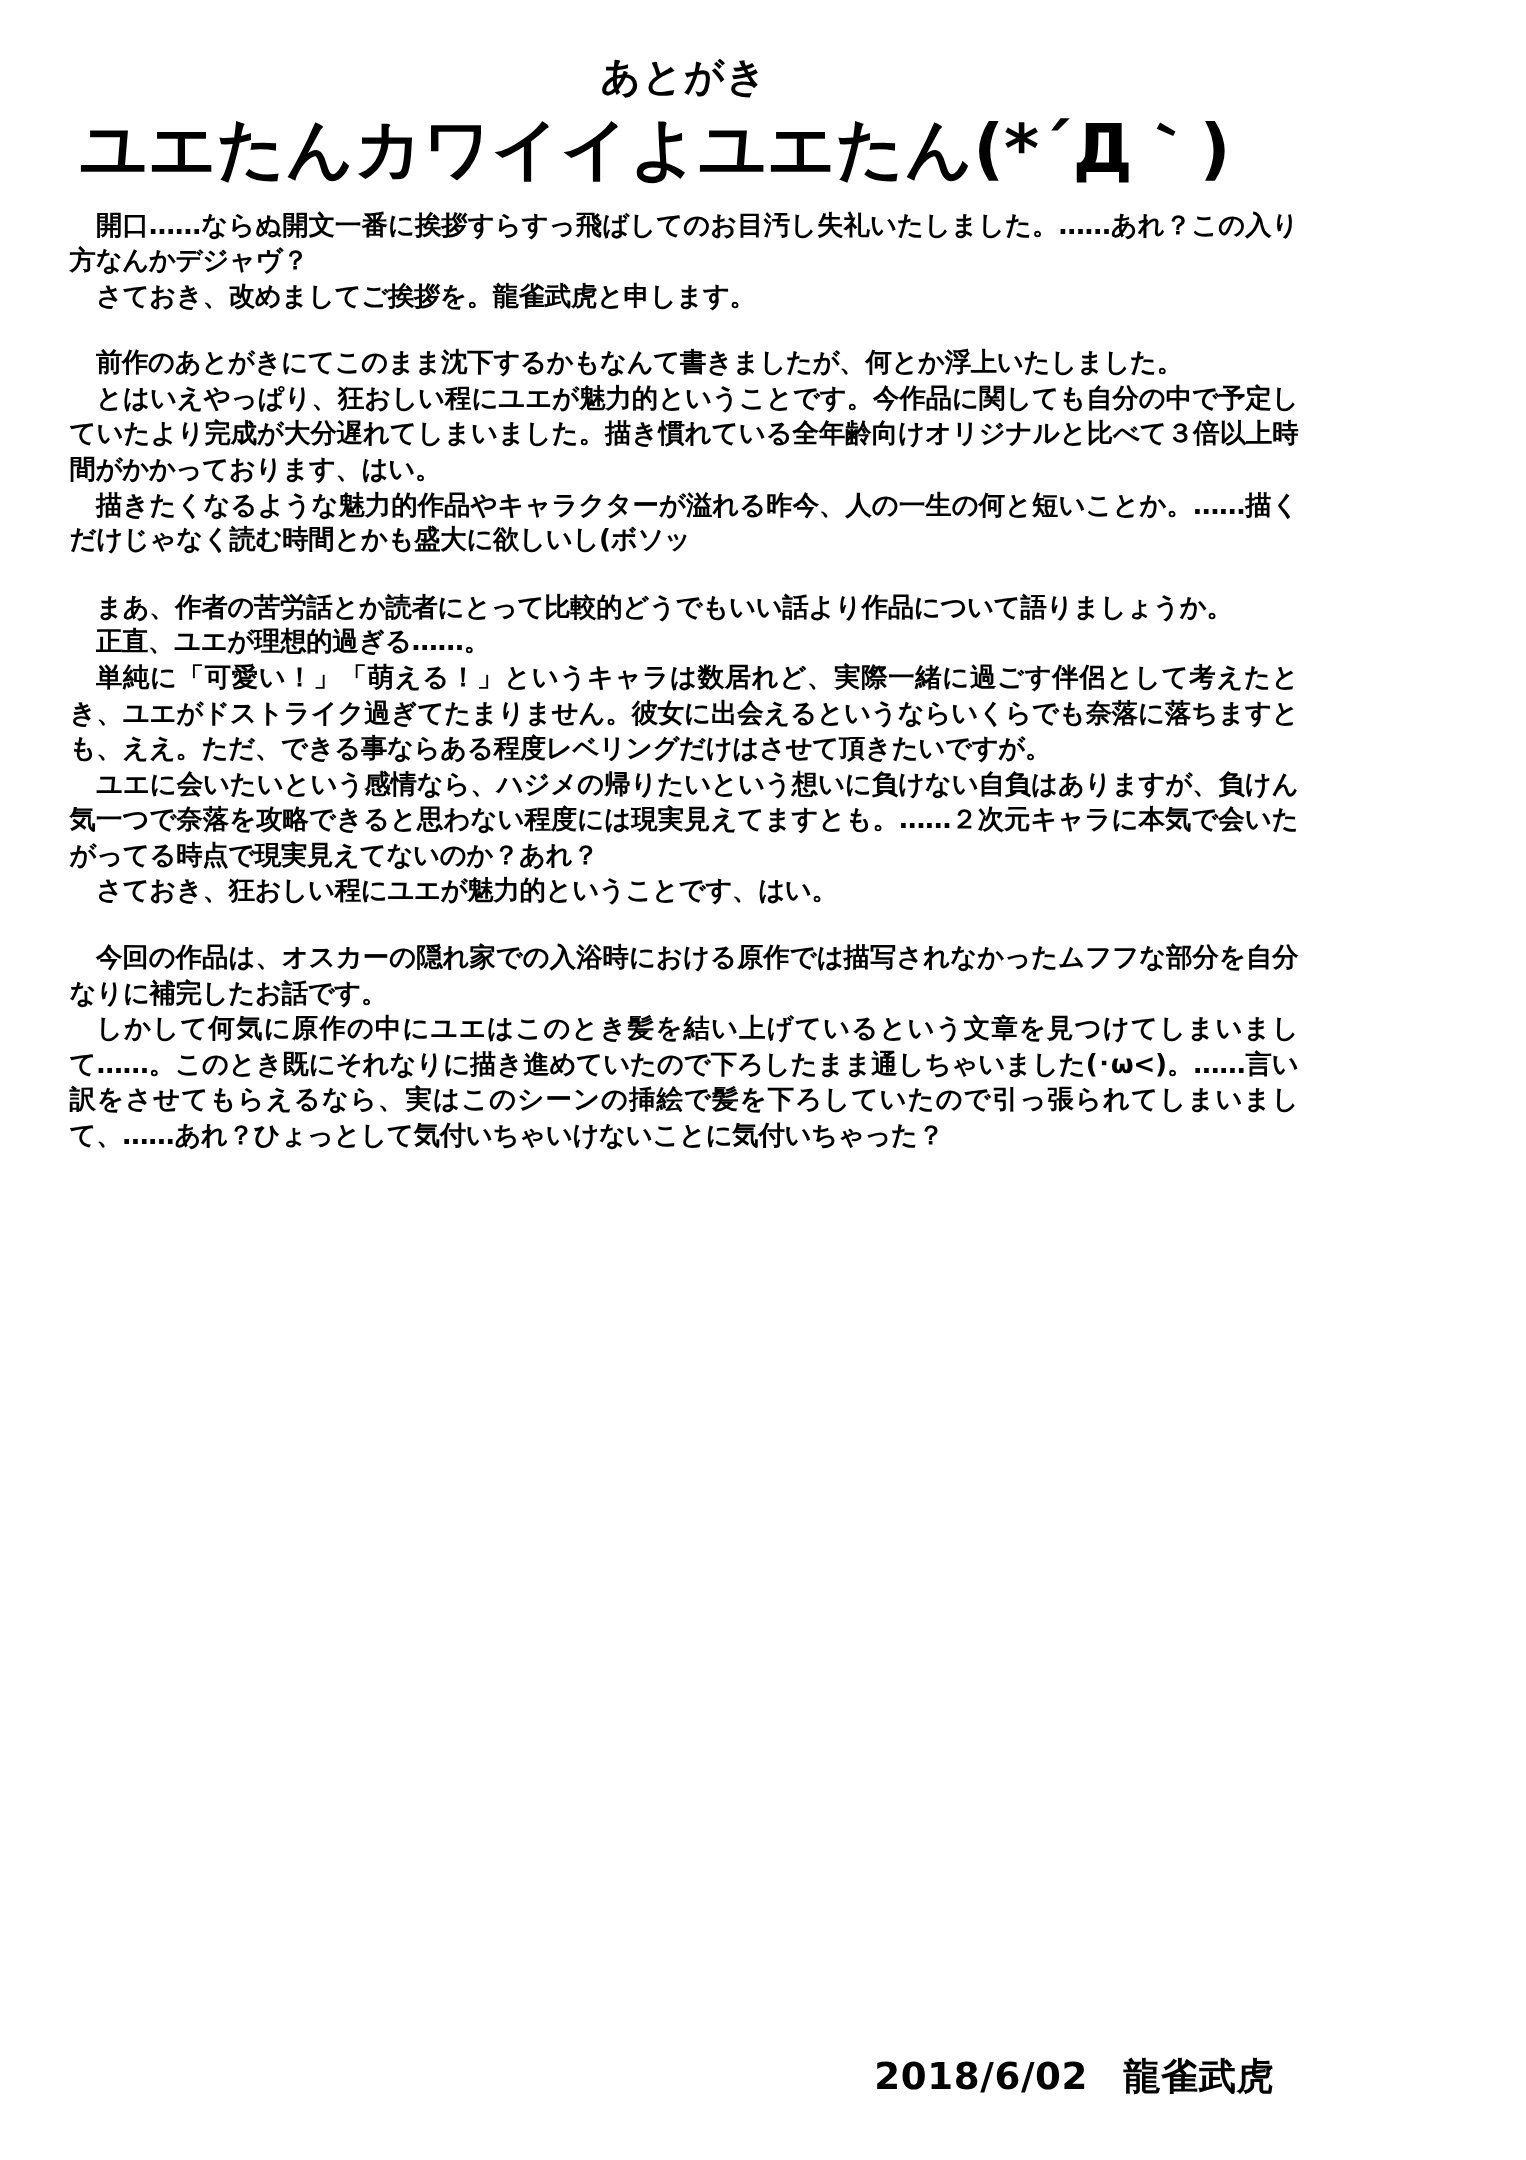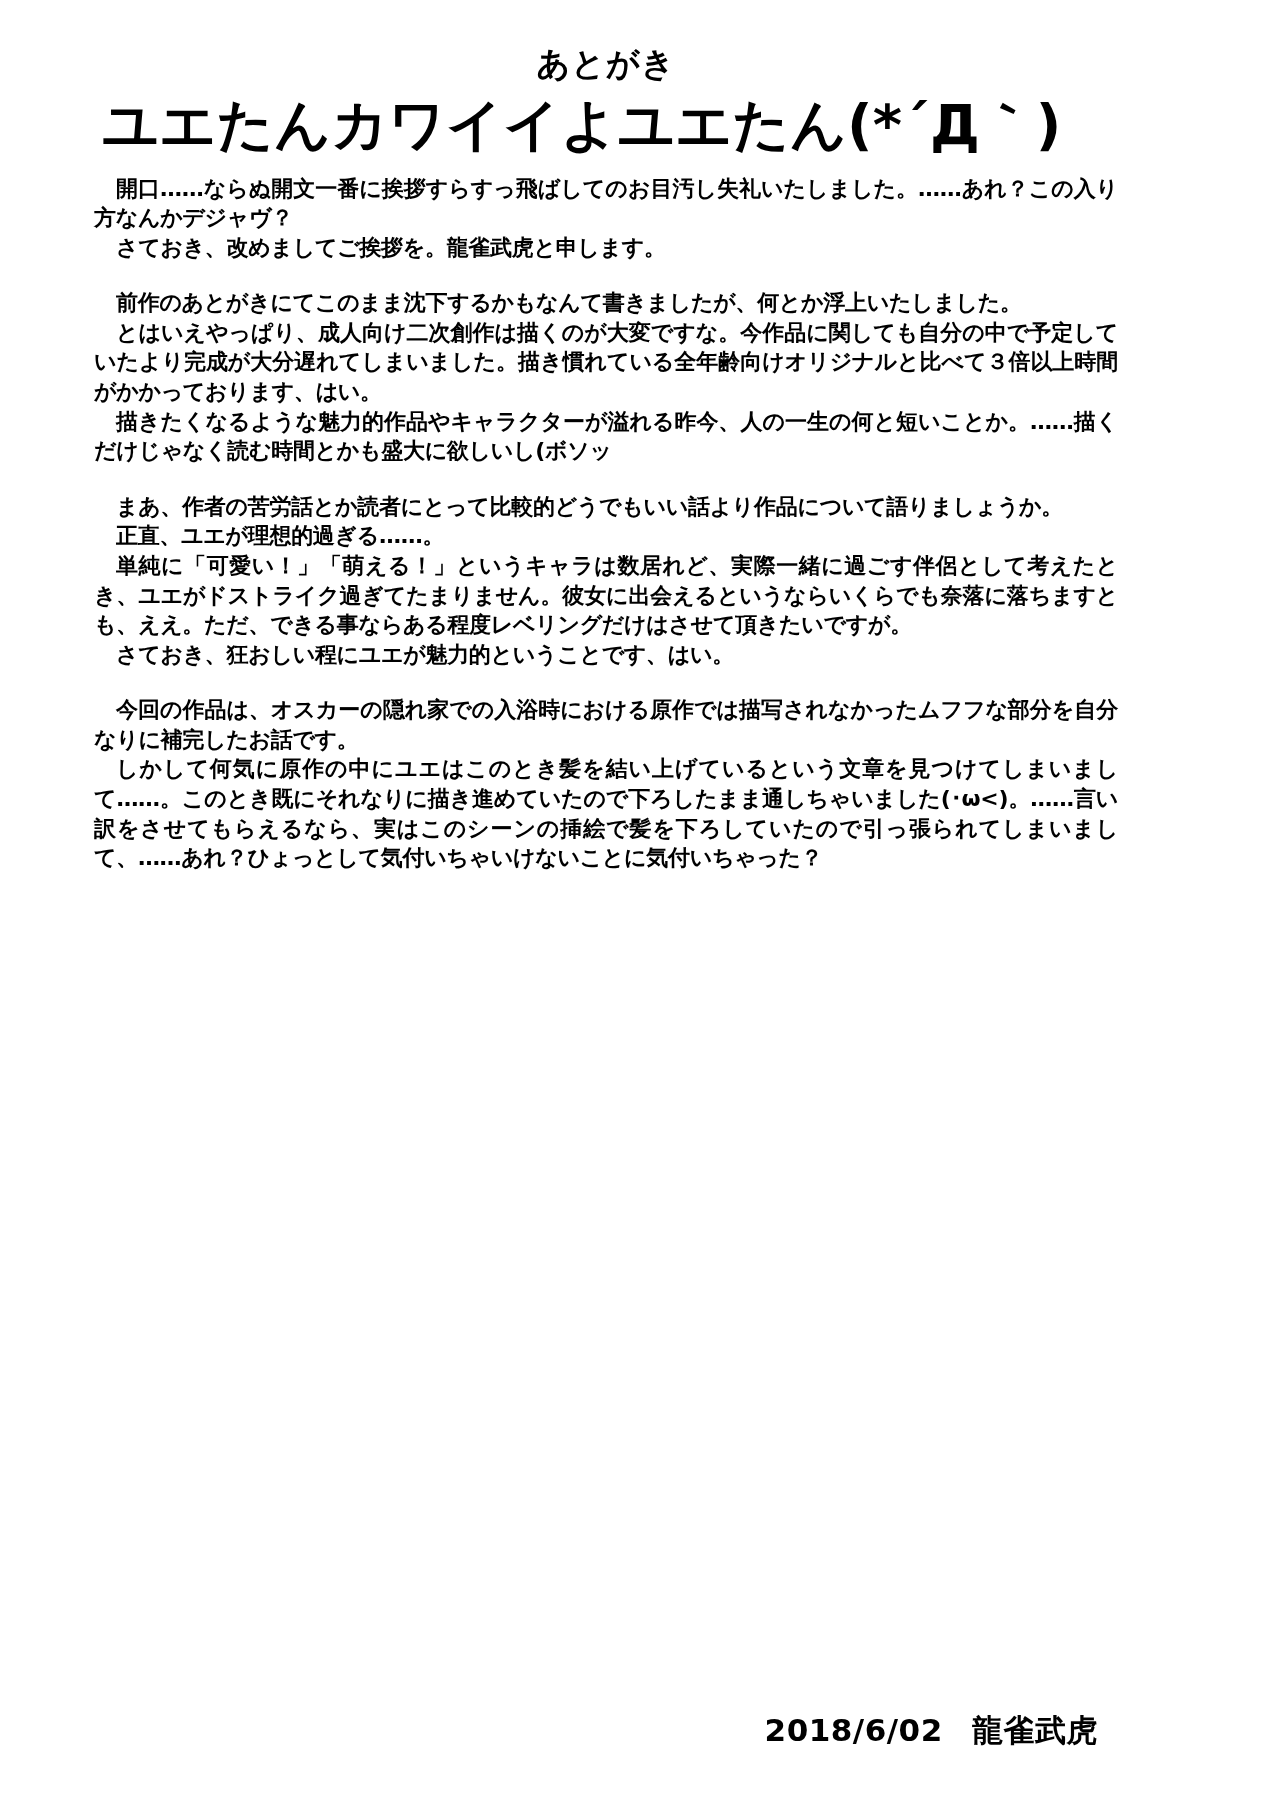--- a/index.html
+++ b/index.html
@@ -13,21 +13,20 @@
     font-family: "DejaVu Sans", "Liberation Sans", sans-serif;
     color: #000000;
     overflow: hidden;
   }
   .page {
     position: relative;
     width: 1120px;
     height: 1800px;
     box-sizing: border-box;
     padding: 36px 38px 0 58px;
-    margin-left: 36px;
   }
   .heading-small {
     text-align: center;
     font-size: 33px;
     font-weight: bold;
     letter-spacing: 1px;
     line-height: 1.2;
     margin: 8px 0 6px 0;
   }
   .heading-large {
@@ -72,28 +71,29 @@
 
   <div class="heading-large">ユエたんカワイイよユエたん(*´Д｀)</div>
 
   <div class="body-block">
     <p>開口……ならぬ開文一番に挨拶すらすっ飛ばしてのお目汚し失礼いたしました。……あれ？この入り方なんかデジャヴ？</p>
     <p>さておき、改めましてご挨拶を。龍雀武虎と申します。</p>
   </div>
 
   <div class="body-block">
     <p>前作のあとがきにてこのまま沈下するかもなんて書きましたが、何とか浮上いたしました。</p>
-    <p>とはいえやっぱり、成人向け二次創作は描くのが大変ですな。今作品に関しても自分の中で予定していたより完成が大分遅れてしまいました。描き慣れている全年齢向けオリジナルと比べて３倍以上時間がかかっております、はい。</p>
+    <p>とはいえやっぱり、狂おしい程にユエが魅力的ということです。今作品に関しても自分の中で予定していたより完成が大分遅れてしまいました。描き慣れている全年齢向けオリジナルと比べて３倍以上時間がかかっております、はい。</p>
     <p>描きたくなるような魅力的作品やキャラクターが溢れる昨今、人の一生の何と短いことか。……描くだけじゃなく読む時間とかも盛大に欲しいし(ボソッ</p>
   </div>
 
   <div class="body-block">
     <p>まあ、作者の苦労話とか読者にとって比較的どうでもいい話より作品について語りましょうか。</p>
     <p>正直、ユエが理想的過ぎる……。</p>
     <p>単純に「可愛い！」「萌える！」というキャラは数居れど、実際一緒に過ごす伴侶として考えたとき、ユエがドストライク過ぎてたまりません。彼女に出会えるというならいくらでも奈落に落ちますとも、ええ。ただ、できる事ならある程度レベリングだけはさせて頂きたいですが。</p>
+    <p>ユエに会いたいという感情なら、ハジメの帰りたいという想いに負けない自負はありますが、負けん気一つで奈落を攻略できると思わない程度には現実見えてますとも。……２次元キャラに本気で会いたがってる時点で現実見えてないのか？あれ？</p>
     <p>さておき、狂おしい程にユエが魅力的ということです、はい。</p>
   </div>
 
   <div class="body-block">
     <p>今回の作品は、オスカーの隠れ家での入浴時における原作では描写されなかったムフフな部分を自分なりに補完したお話です。</p>
     <p>しかして何気に原作の中にユエはこのとき髪を結い上げているという文章を見つけてしまいまして……。このとき既にそれなりに描き進めていたので下ろしたまま通しちゃいました(･ω&lt;)。……言い訳をさせてもらえるなら、実はこのシーンの挿絵で髪を下ろしていたので引っ張られてしまいまして、……あれ？ひょっとして気付いちゃいけないことに気付いちゃった？</p>
   </div>
 
 
   <div class="signature">

